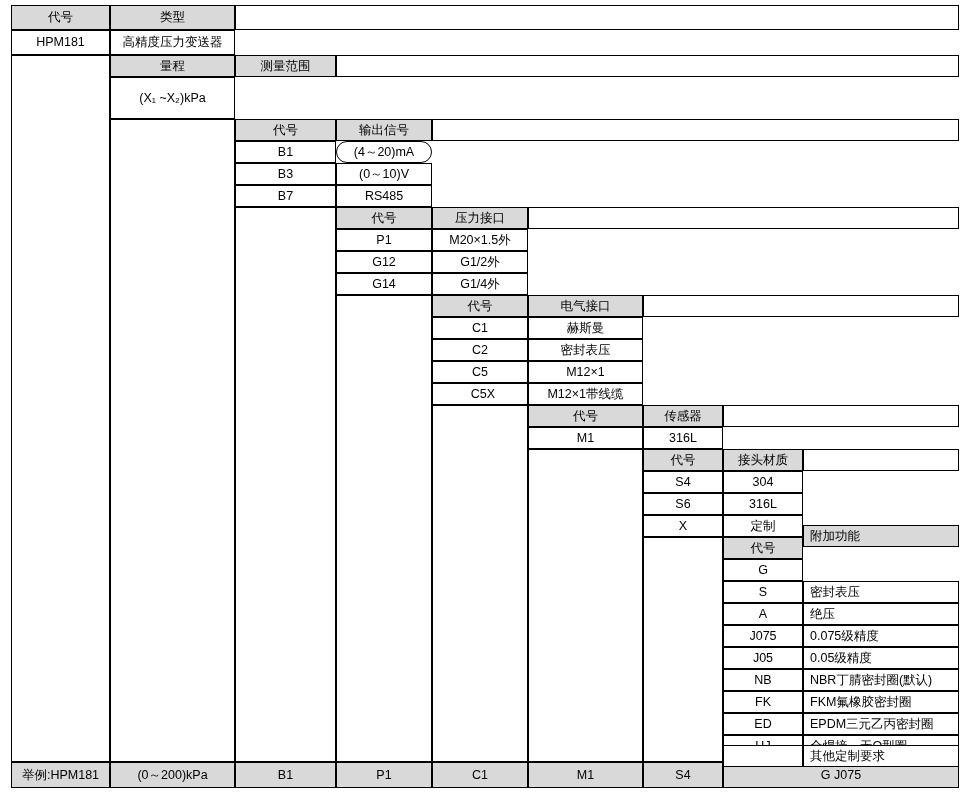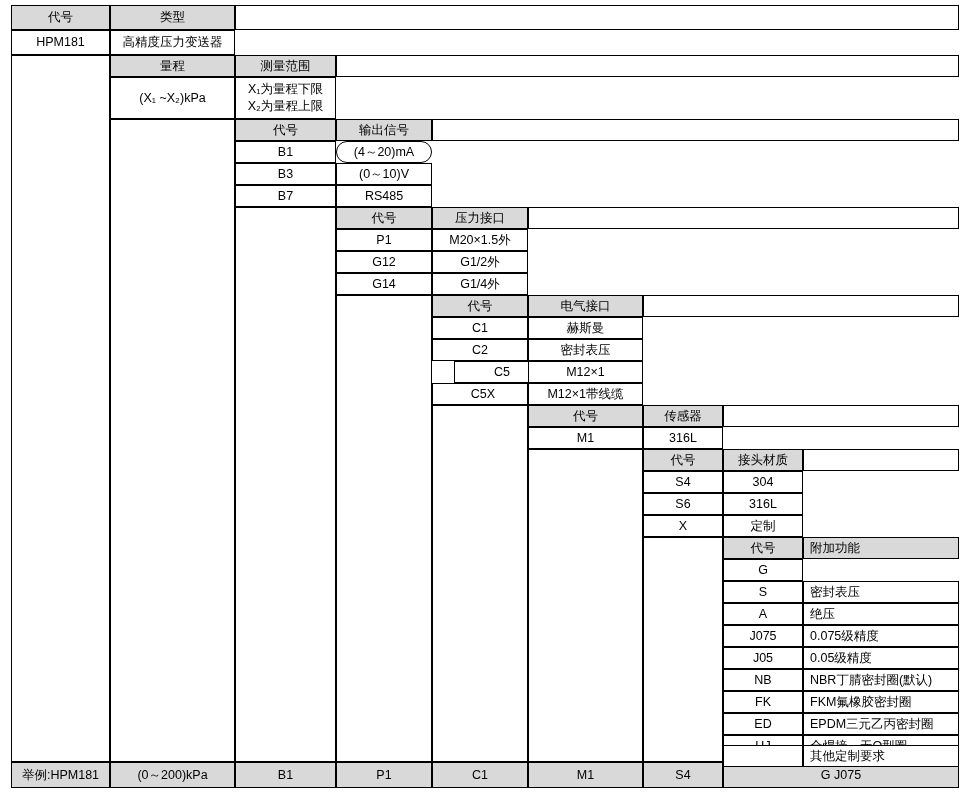--- a/index.html
+++ b/index.html
@@ -56,24 +56,20 @@
   <div class="cell plain center" style="left:11px; top:30px; width:99px; height:25px;">HPM181</div>
   <div class="cell plain center" style="left:110px; top:30px; width:125px; height:25px;">高精度压力变送器</div>
 
   <div class="cell plain" style="left:11px; top:55px; width:99px; height:707px;"></div>
 
   <div class="cell head center" style="left:110px; top:55px; width:125px; height:22px;">量程</div>
   <div class="cell head center" style="left:235px; top:55px; width:101px; height:22px;">测量范围</div>
   <div class="cell plain" style="left:336px; top:55px; width:623px; height:22px;"></div>
 
   <div class="cell plain center" style="left:110px; top:77px; width:125px; height:42px;">(X₁ ~X₂)kPa</div>
-  <div class="cell plain twoline" style="left:235px; top:77px; width:101px; height:42px;">
-    <span>X₁为量程下限</span>
-    <span>X₂为量程上限</span>
-  </div>
 
   <div class="cell plain" style="left:110px; top:119px; width:125px; height:643px;"></div>
 
   <div class="cell head center" style="left:235px; top:119px; width:101px; height:22px;">代号</div>
   <div class="cell head center" style="left:336px; top:119px; width:96px; height:22px;">输出信号</div>
   <div class="cell plain" style="left:432px; top:119px; width:527px; height:22px;"></div>
 
   <div class="cell plain center" style="left:235px; top:141px; width:101px; height:22px;">B1</div>
   <div class="cell plain center" style="left:336px; top:141px; width:96px; height:22px;border-radius:11px;">(4～20)mA</div>
 
@@ -103,21 +99,21 @@
   <div class="cell head center" style="left:432px; top:295px; width:96px; height:22px;">代号</div>
   <div class="cell head center" style="left:528px; top:295px; width:115px; height:22px;">电气接口</div>
   <div class="cell plain" style="left:643px; top:295px; width:316px; height:22px;"></div>
 
   <div class="cell plain center" style="left:432px; top:317px; width:96px; height:22px;">C1</div>
   <div class="cell plain center" style="left:528px; top:317px; width:115px; height:22px;">赫斯曼</div>
 
   <div class="cell plain center" style="left:432px; top:339px; width:96px; height:22px;">C2</div>
   <div class="cell plain center" style="left:528px; top:339px; width:115px; height:22px;">密封表压</div>
 
-  <div class="cell plain center" style="left:432px; top:361px; width:96px; height:22px;margin-left:22px;">C5</div>
+  <div class="cell plain center" style="left:432px; top:361px; width:96px; height:22px;">C5</div>
   <div class="cell plain center" style="left:528px; top:361px; width:115px; height:22px;">M12×1</div>
 
   <div class="cell plain center" style="left:432px; top:383px; width:96px; height:22px;padding-left:6px;">C5X</div>
   <div class="cell plain center" style="left:528px; top:383px; width:115px; height:22px;">M12×1带线缆</div>
 
   <div class="cell plain" style="left:432px; top:405px; width:96px; height:357px;"></div>
 
   <div class="cell head center" style="left:528px; top:405px; width:115px; height:22px;">代号</div>
   <div class="cell head center" style="left:643px; top:405px; width:80px; height:22px;">传感器</div>
   <div class="cell plain" style="left:723px; top:405px; width:236px; height:22px;"></div>
@@ -136,21 +132,21 @@
 
   <div class="cell plain center" style="left:643px; top:493px; width:80px; height:22px;">S6</div>
   <div class="cell plain center" style="left:723px; top:493px; width:80px; height:22px;">316L</div>
 
   <div class="cell plain center" style="left:643px; top:515px; width:80px; height:22px;">X</div>
   <div class="cell plain center" style="left:723px; top:515px; width:80px; height:22px;">定制</div>
 
   <div class="cell plain" style="left:643px; top:537px; width:80px; height:225px;"></div>
 
   <div class="cell head center" style="left:723px; top:537px; width:80px; height:22px;">代号</div>
-  <div class="cell head left" style="left:803px; top:537px; width:156px; height:22px;">附加功能</div>
+  <div class="cell head left" style="left:803px; top:525px; width:156px; height:22px;">附加功能</div>
 
   <div class="cell plain center" style="left:723px; top:559px; width:80px; height:22px;">G</div>
 
   <div class="cell plain center" style="left:723px; top:581px; width:80px; height:22px;">S</div>
   <div class="cell plain left" style="left:803px; top:581px; width:156px; height:22px;">密封表压</div>
 
   <div class="cell plain center" style="left:723px; top:603px; width:80px; height:22px;">A</div>
   <div class="cell plain left" style="left:803px; top:603px; width:156px; height:22px;">绝压</div>
 
   <div class="cell plain center" style="left:723px; top:625px; width:80px; height:22px;">J075</div>

